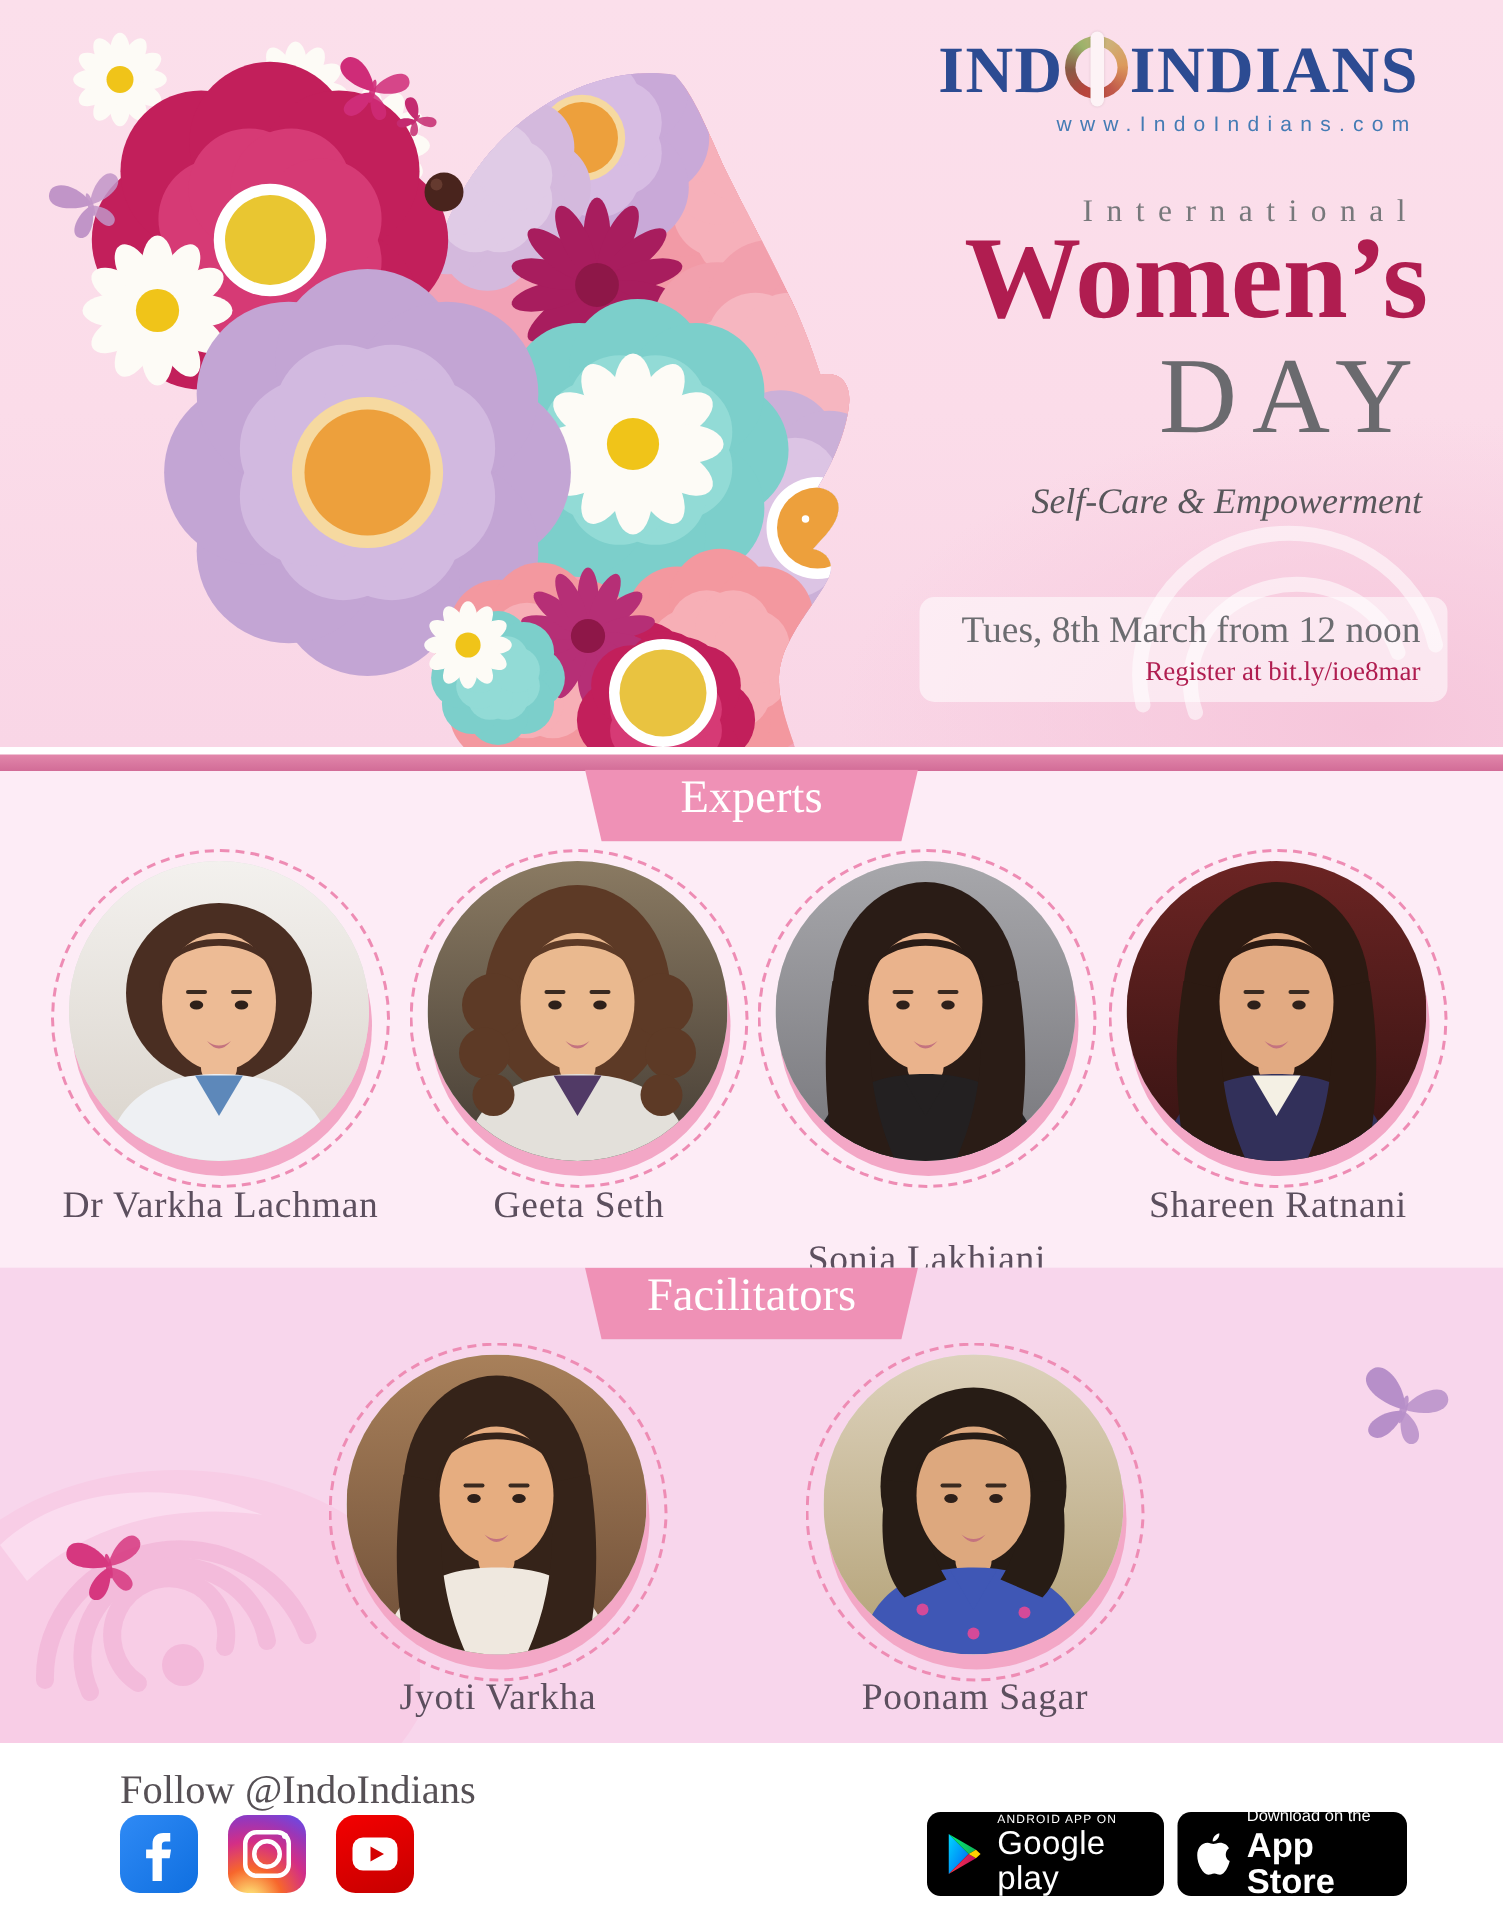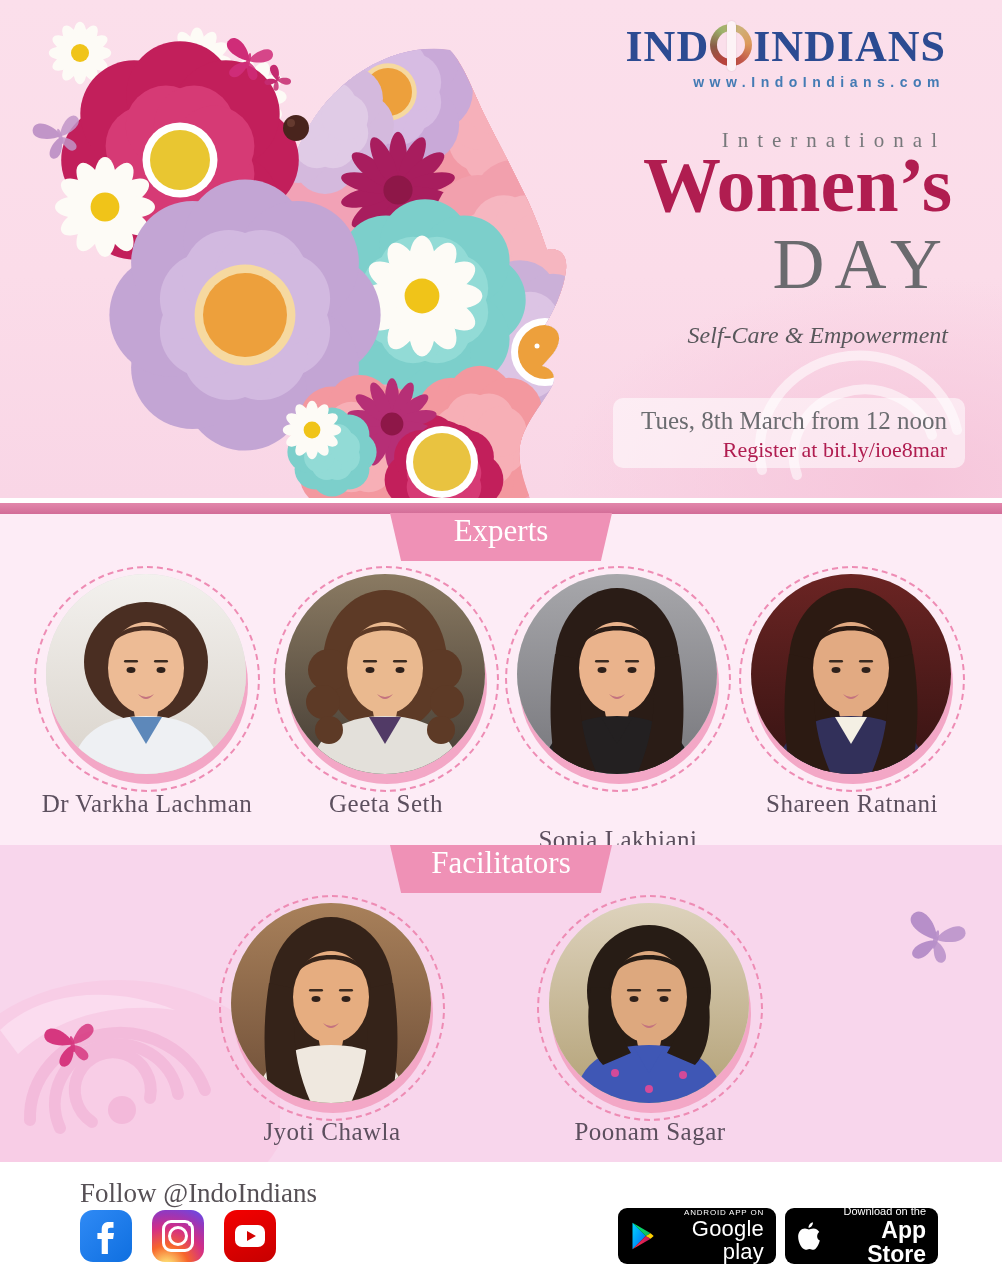--- a/index.html
+++ b/index.html
@@ -15,54 +15,54 @@
   .logo-row{position:absolute;top:24px;right:56px;font-size:44px;font-weight:700;
         color:#2c4b92;letter-spacing:1px;white-space:nowrap;line-height:1;}
   .logo-ring{display:inline-block;width:42px;height:42px;border-radius:50%;vertical-align:-5px;
         margin:0 1px;position:relative;
         background:conic-gradient(from 205deg,#b8433c,#8a5a46,#9bb26a,#cdb27a,#dc9a5c,#c1584a,#b8433c);}
   .logo-ring::before{content:"";position:absolute;left:7px;top:7px;width:28px;height:28px;
         border-radius:50%;background:#fbdfeb;}
   .logo-ring::after{content:"";position:absolute;left:17px;top:-3px;width:9px;height:50px;
         border-radius:5px;background:#fdf3f6;box-shadow:0 0 2px rgba(0,0,0,.12);}
   .logo-www{position:absolute;top:74px;right:57px;font-family:"Liberation Sans",sans-serif;
-        font-size:14px;font-weight:700;color:#447bb4;letter-spacing:5.5px;}
+        font-size:14px;font-weight:400;color:#447bb4;letter-spacing:5.5px;}
   .kicker{position:absolute;top:128px;right:56px;font-family:Liberation Serif, serif;
         font-size:21px;color:#77787b;letter-spacing:9px;}
   .title-script{position:absolute;top:146px;right:50px;font-size:78px;font-weight:700;
         color:#b01d50;line-height:1;}
   .title-caps{position:absolute;top:228px;right:50px;font-size:72px;color:#6a6a6e;
         letter-spacing:10px;line-height:1;}
   .subtitle{position:absolute;top:322px;right:54px;font-size:24px;color:#58575b;font-style:italic;}
   .event-box{position:absolute;top:398px;right:37px;width:352px;height:70px;
         background:rgba(255,255,255,.55);border-radius:10px;text-align:right;
         padding:8px 18px 0 0;box-sizing:border-box;}
   .event-line1{font-size:25px;color:#6b6c70;line-height:1.22;}
-  .event-line2{font-size:22px;color:#b01d50;line-height:1.22;font-family:Liberation Serif, serif;}
+  .event-line2{font-size:18px;color:#b01d50;line-height:1.22;font-family:Liberation Serif, serif;}
   
   .div-white{position:absolute;left:0;top:498px;width:1002px;height:5px;background:#fff;}
   .div-band{position:absolute;left:0;top:503px;width:1002px;height:11px;
         background:linear-gradient(180deg,#e287ab,#d26c97);}
   .sec-experts{position:absolute;left:0;top:514px;width:1002px;height:331px;background:#fdecf6;}
   .sec-facil{position:absolute;left:0;top:845px;width:1002px;height:317px;background:#f8d6ec;}
   .banner{position:absolute;left:50%;transform:translateX(-50%);width:222px;height:48px;
         background:#ef91b6;clip-path:polygon(0 0,100% 0,95% 100%,5% 100%);
         display:flex;align-items:flex-start;justify-content:center;
         color:#fff;font-size:31px;filter:drop-shadow(0 3px 2px rgba(178,77,123,.35));}
   
   .person-ring{position:absolute;width:222px;height:222px;border:2px dashed #ee8cb4;border-radius:50%;}
   .crescent{position:absolute;left:12px;top:16px;width:200px;height:200px;border-radius:50%;
         background:#f3a7c6;}
   .photo{position:absolute;left:10px;top:6px;width:200px;height:200px;border-radius:50%;
         overflow:hidden;background:#ddd;}
   .photo svg{display:block;width:200px;height:200px;}
   .pname{position:absolute;width:320px;text-align:center;font-size:25px;color:#5c4f5e;
         letter-spacing:.5px;}
   
-  .footer{position:absolute;left:0;top:1162px;width:1002px;height:118px;background:#fff;text-align:right;}
+  .footer{position:absolute;left:0;top:1162px;width:1002px;height:118px;background:#fff;}
   .follow-label{position:absolute;left:80px;top:16px;font-size:27px;color:#565055;}
   .avail-label{position:absolute;left:687px;top:17px;font-size:27px;color:#565055;}
   .social{position:absolute;top:48px;width:52px;height:52px;border-radius:13px;}
   .social.fb{left:80px;background:linear-gradient(135deg,#2f8af5,#0f6fe0);}
   .social.ig{left:152px;background:radial-gradient(circle at 28% 110%,#fdd76f 8%,#f7662c 32%,
         #d32e86 58%,#9b36b7 78%,#5b4ff1 100%);}
   .social.yt{left:224px;background:linear-gradient(160deg,#f40000,#c60000);}
   .ig-frame{position:absolute;left:10px;top:10px;width:26px;height:26px;border:3px solid #fff;
         border-radius:9px;}
   .ig-lens{position:absolute;left:16px;top:16px;width:14px;height:14px;border:3px solid #fff;
@@ -687,21 +687,21 @@
     <ellipse cx="100" cy="94" rx="38" ry="46" fill="#e6ad80"></ellipse>
     <path d="M60,88 C58,46 142,46 140,88 C132,60 124,52 100,52 C76,52 68,60 60,88 Z" fill="#352319"></path>
     <ellipse cx="85" cy="96" rx="4.5" ry="3" fill="#2e201a"></ellipse>
     <ellipse cx="115" cy="96" rx="4.5" ry="3" fill="#2e201a"></ellipse>
     <rect x="78" y="86" width="14" height="2.6" rx="1.3" fill="#3a2a20"></rect>
     <rect x="108" y="86" width="14" height="2.6" rx="1.3" fill="#3a2a20"></rect>
     <path d="M92,120 Q100,126 108,120 Q100,130 92,120 Z" fill="#c4737f"></path>
   </svg>
         </div>
       </div>
-      <div class="pname" style="left: 172px; top: 1118px;">Jyoti Chawla</div>
+      <div class="pname" style="left: 172px; top: 1118px;">Jyoti Varkha</div>
       <div class="person-ring" style="left: 537px; top: 895px;">
         <div class="crescent"></div>
       <div class="photo">
           <svg viewBox="0 0 200 200">
     <defs>
               <linearGradient id="avbgf1" x1="0" y1="0" x2="0" y2="1">
       <stop offset="0" stop-color="#ddd2bc"></stop>
                 <stop offset="1" stop-color="#b3a176"></stop>
     </linearGradient>
             </defs>

